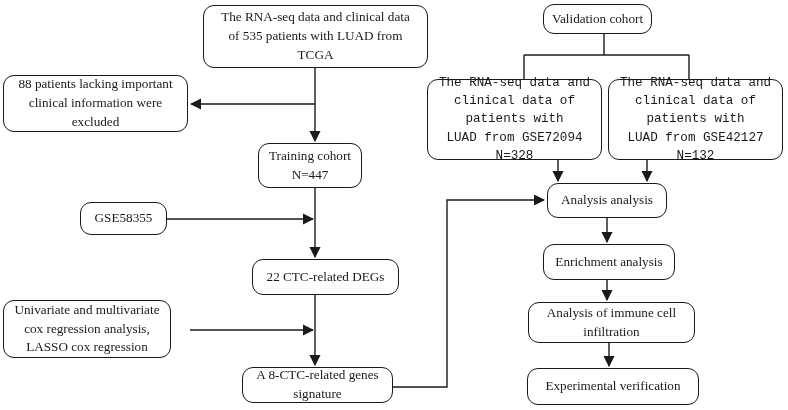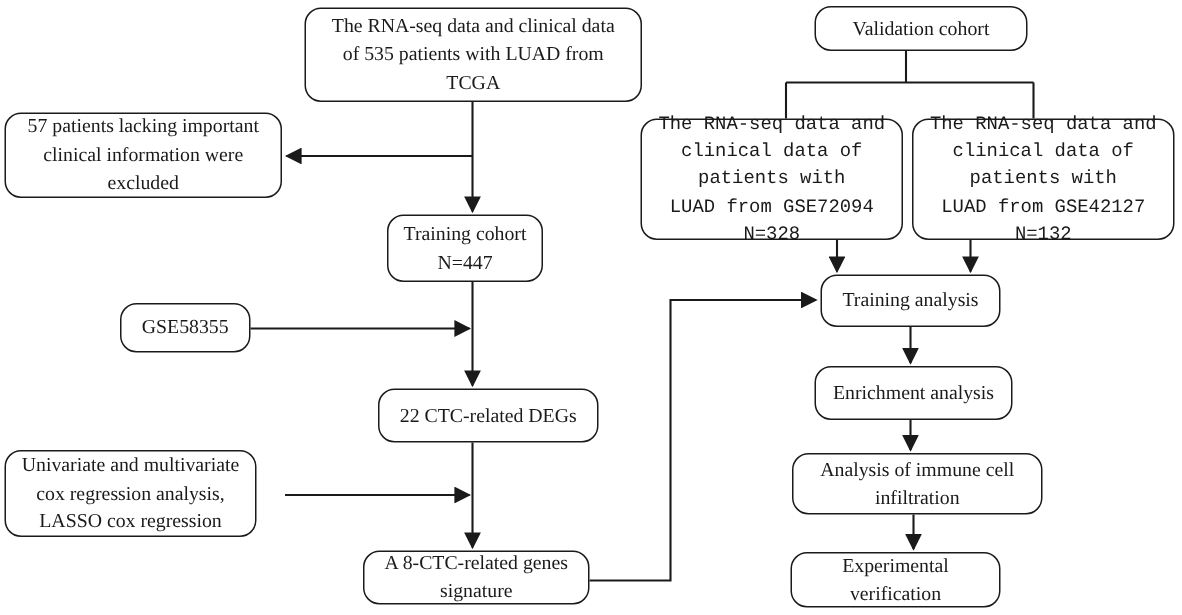--- a/index.html
+++ b/index.html
@@ -75,52 +75,52 @@
       <path d="M607,218 V242" marker-end="url(#arrow)"></path>
       <path d="M607,280 V300" marker-end="url(#arrow)"></path>
       <path d="M609,343 V366" marker-end="url(#arrow)"></path>
     </g>
   </svg>
 
   <div class="node" style="left:203px;top:5px;width:225px;height:63px">The RNA-seq data and clinical data
 of 535 patients with LUAD from
 TCGA</div>
 
-  <div class="node" style="left:543px;top:4px;width:142px;height:30px">Validation cohort</div>
+  <div class="node" style="left:543px;top:4px;width:109px;height:30px">Validation cohort</div>
 
-  <div class="node" style="left:3px;top:75px;width:185px;height:57px">57 patients lacking important
+  <div class="node" style="left:3px;top:75px;width:185px;height:57px">88 patients lacking important
 clinical information were
 excluded</div>
 
   <div class="node small" style="left:427px;top:79px;width:175px;height:81px">The RNA-seq data and
 clinical data of patients with
 LUAD from GSE72094
 N=328</div>
 
   <div class="node small" style="left:608px;top:79px;width:175px;height:81px">The RNA-seq data and
 clinical data of patients with
 LUAD from GSE42127
 N=132</div>
 
   <div class="node" style="left:258px;top:143px;width:104px;height:45px">Training cohort
 N=447</div>
 
   <div class="node" style="left:80px;top:202px;width:87px;height:33px">GSE58355</div>
 
-  <div class="node" style="left:547px;top:183px;width:120px;height:35px">Training analysis</div>
+  <div class="node" style="left:547px;top:183px;width:120px;height:35px">Analysis analysis</div>
 
   <div class="node" style="left:252px;top:259px;width:147px;height:36px">22 CTC-related DEGs</div>
 
   <div class="node" style="left:3px;top:300px;width:168px;height:58px">Univariate and multivariate
 cox regression analysis,
 LASSO cox regression</div>
 
   <div class="node" style="left:528px;top:302px;width:167px;height:41px">Analysis of immune cell
 infiltration</div>
 
   <div class="node" style="left:543px;top:244px;width:132px;height:36px">Enrichment analysis</div>
 
   <div class="node" style="left:242px;top:367px;width:151px;height:36px">A 8-CTC-related genes
 signature</div>
 
-  <div class="node" style="left:527px;top:368px;width:140px;height:37px">Experimental verification</div>
+  <div class="node" style="left:527px;top:368px;width:172px;height:37px">Experimental verification</div>
 
 </div>
 
 </body></html>

